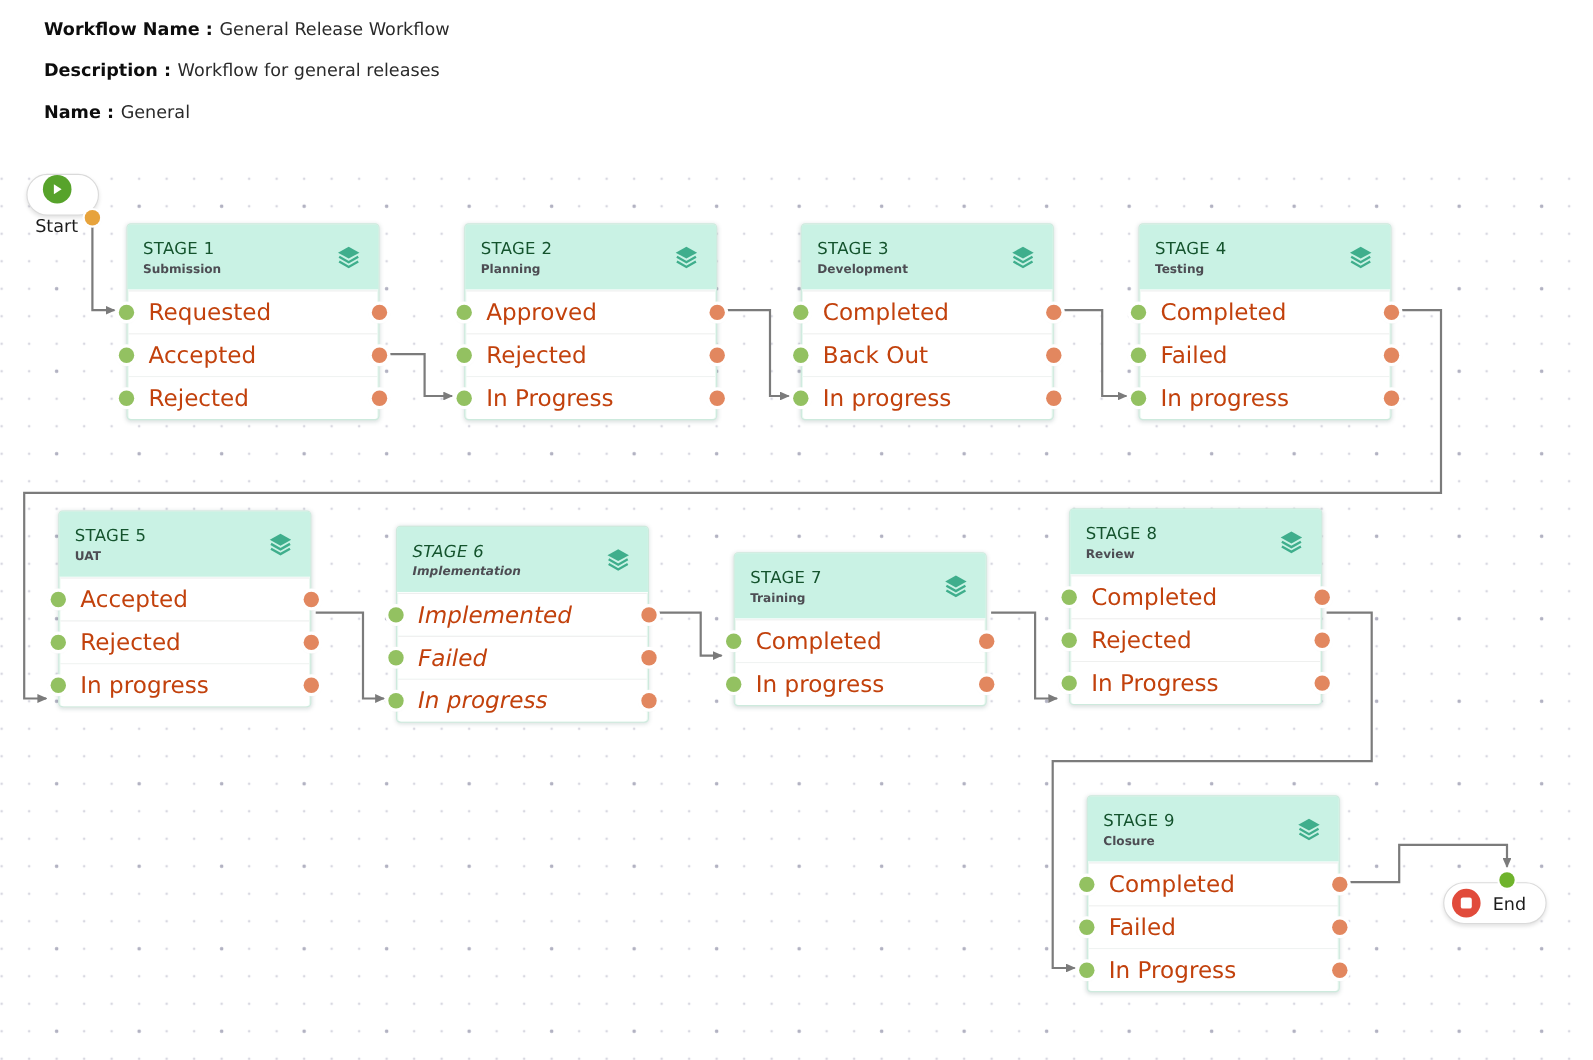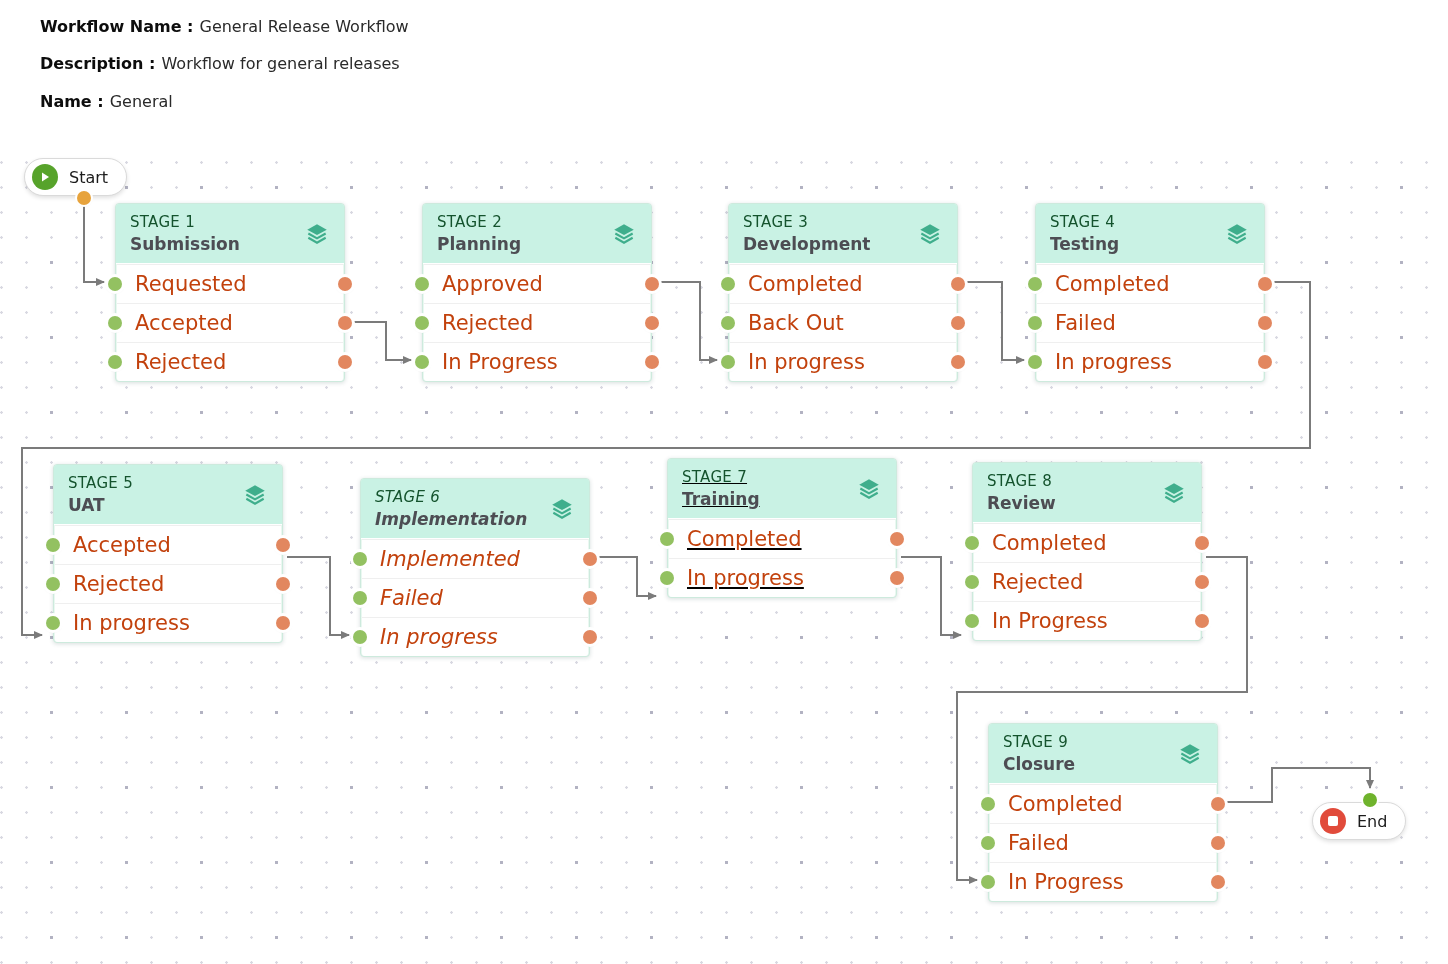--- a/index.html
+++ b/index.html
@@ -24,21 +24,21 @@
   .stage{
     position:absolute;width:230px;background:#eaf8f1;border:1px solid #cdeadd;
     border-radius:4px;box-shadow:0 1px 4px rgba(40,80,70,.18);box-sizing:border-box;
   }
   .stage-head{
     height:60px;background:#c9f2e4;border-radius:3px 3px 0 0;
     display:flex;align-items:center;justify-content:space-between;
     padding:0 14px;box-sizing:border-box;border-bottom:1px solid #fff;
   }
   .stage-id{font-size:15px;color:#14532d;letter-spacing:.3px;}
-  .stage-name{font-size:17px;font-weight:bold;color:#4d4d53;margin-top:3px;}
+  .stage-name{font-size:11px;font-weight:bold;color:#4d4d53;margin-top:3px;}
   .layers{display:flex;align-items:center;}
   .srow{
     position:relative;height:39px;background:#fff;display:flex;align-items:center;
     padding:0 18px;box-sizing:border-box;border-top:1px solid #efefef;
     font-size:21px;color:#c2410c;margin:0 1px;
   }
   .srow:last-child{border-radius:0 0 3px 3px;}
   .dot{
     position:absolute;width:14px;height:14px;border-radius:50%;top:50%;margin-top:-7px;
     box-shadow:0 0 0 3px #fff,0 1px 3px rgba(0,0,0,.25);z-index:3;
@@ -89,21 +89,21 @@
       <path d="M962,282 L1002,282 L1002,360 L1024,360" marker-end="url(#arr)"></path>
       <path d="M1269,282 L1310,282 L1310,448 L22,448 L22,635 L42,635" marker-end="url(#arr)"></path>
       <path d="M287,557 L330,557 L330,635 L349,635" marker-end="url(#arr)"></path>
       <path d="M594,557 L637,557 L637,596 L656,596" marker-end="url(#arr)"></path>
       <path d="M901,557 L941,557 L941,635 L961,635" marker-end="url(#arr)"></path>
       <path d="M1206,557 L1247,557 L1247,692 L957,692 L957,880 L977,880" marker-end="url(#arr)"></path>
       <path d="M1222,802 L1272,802 L1272,768 L1370,768 L1370,788" marker-end="url(#arr)"></path>
     </g>
   </svg>
 
-  <div class="node-pill" style="left:24px;top:158px;">
+  <div class="node-pill" style="left:24px;top:158px;flex-direction:column;">
     <span class="badge play">
       <svg width="12" height="12" viewBox="0 0 12 12">
           <path d="M3,1.5 L10,6 L3,10.5 Z" fill="#fff"></path>
         </svg>
     </span>
     <span>Start</span>
   </div>
   <div class="free-dot amber" style="left:77px;top:191px;"></div>
 
   <div class="stage" style="left:115px;top:203px;">
@@ -285,21 +285,21 @@
         <span>Failed</span>
         <span class="dot out"></span>
       </div>
     <div class="srow">
         <span class="dot in"></span>
         <span>In progress</span>
         <span class="dot out"></span>
       </div>
   </div>
 
-  <div class="stage" style="left:667px;top:458px;text-decoration:underline;">
+  <div class="stage" style="left:667px;top:502px;">
     <div class="stage-head">
       <div>
           <div class="stage-id">STAGE 7</div>
            <div class="stage-name">Training</div>
         </div>
       <span class="layers">
           <svg width="26" height="26" viewBox="0 0 24 24">
             <path d="M12 3 L21 8 L12 13 L3 8 Z" fill="#3fae8c"></path>
             <path d="M4 11.5 L12 16 L20 11.5" stroke="#3fae8c" stroke-width="2" fill="none"></path>
             <path d="M4 15.5 L12 20 L20 15.5" stroke="#3fae8c" stroke-width="2" fill="none"></path>

